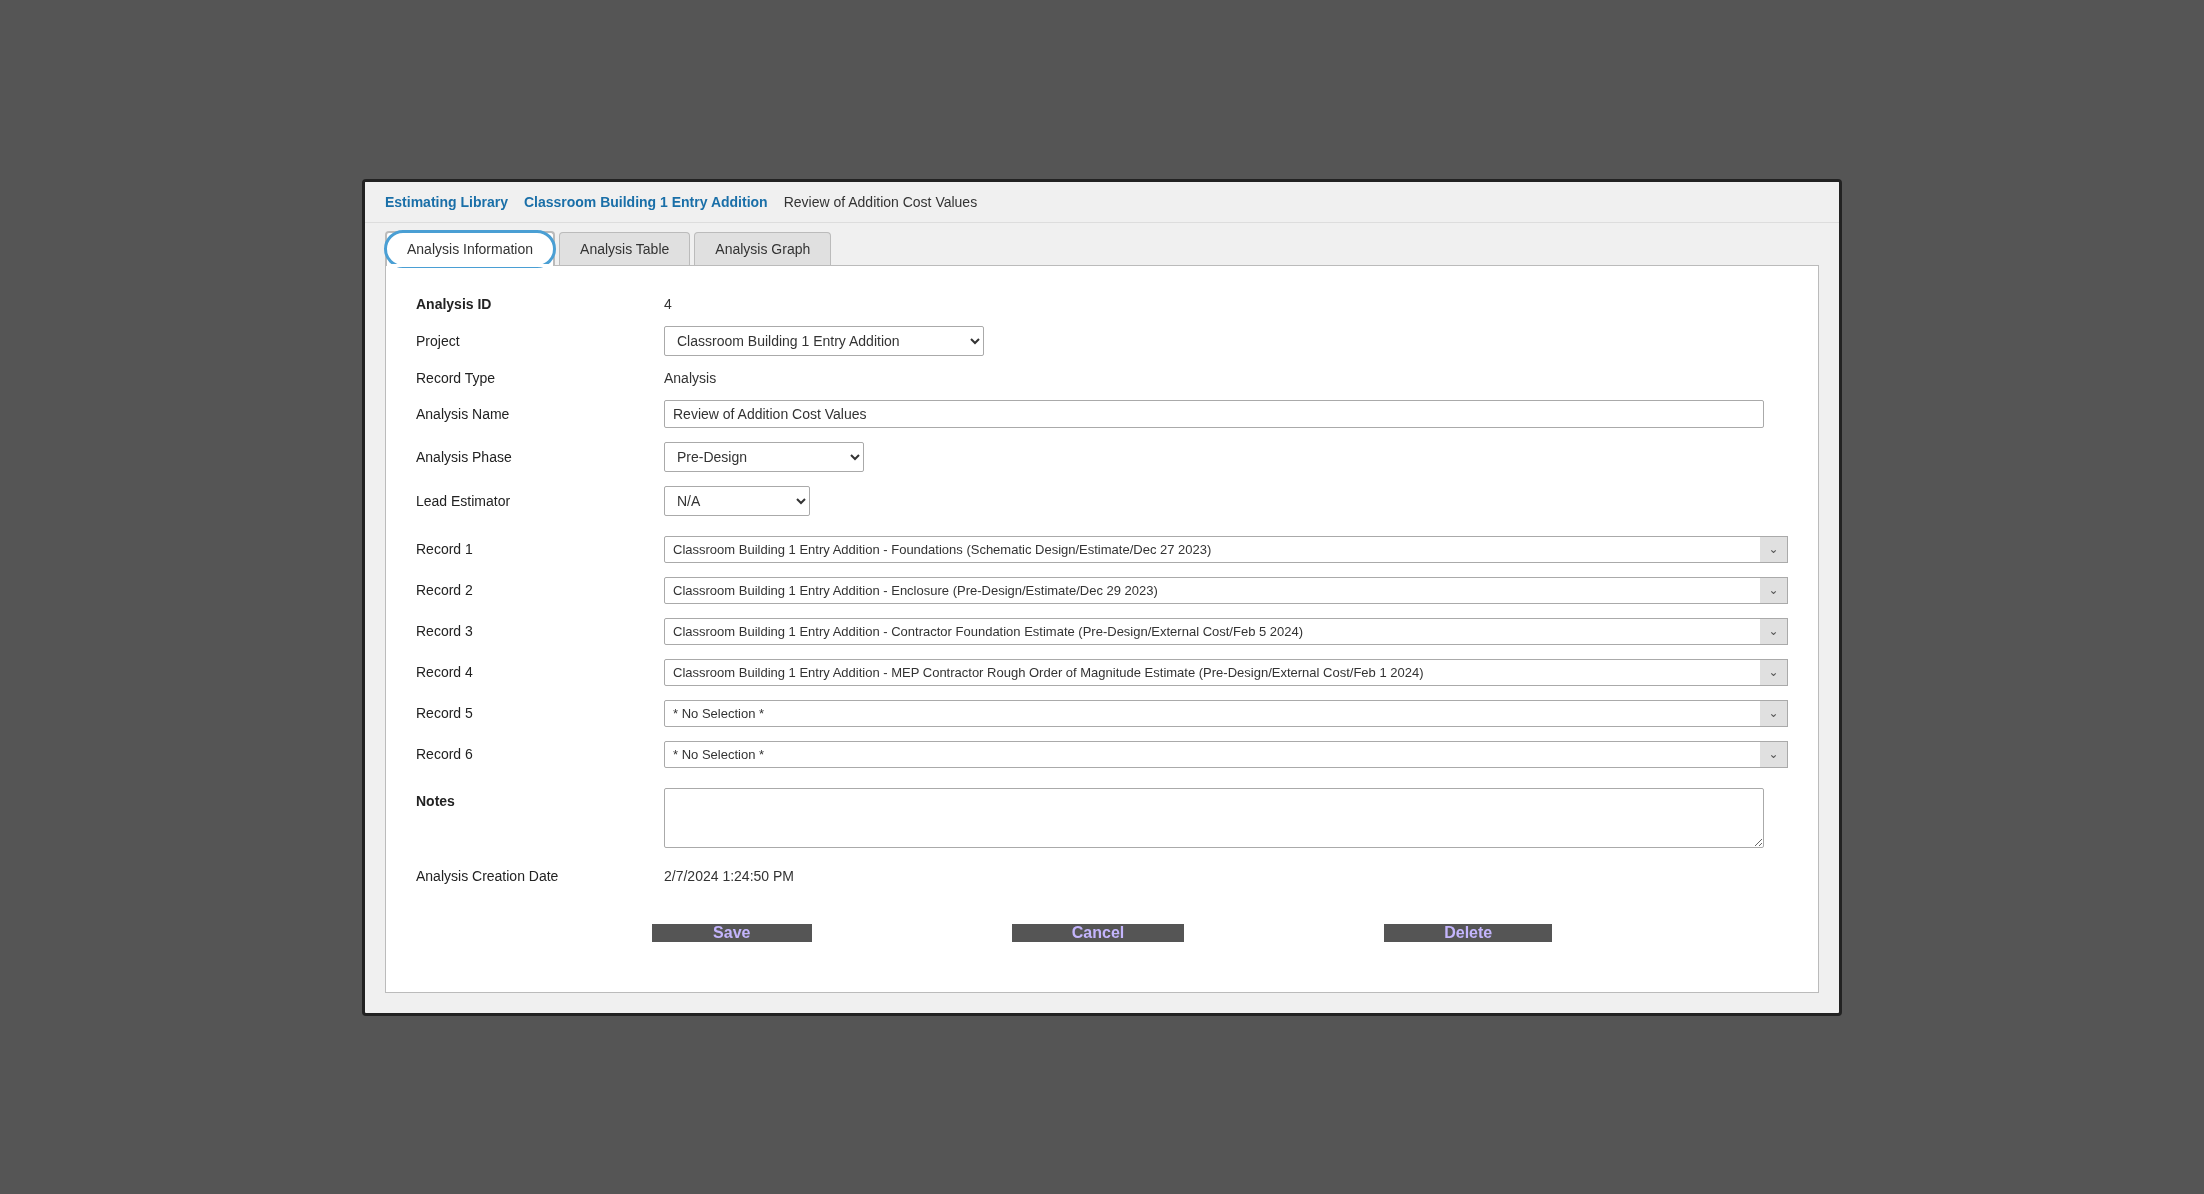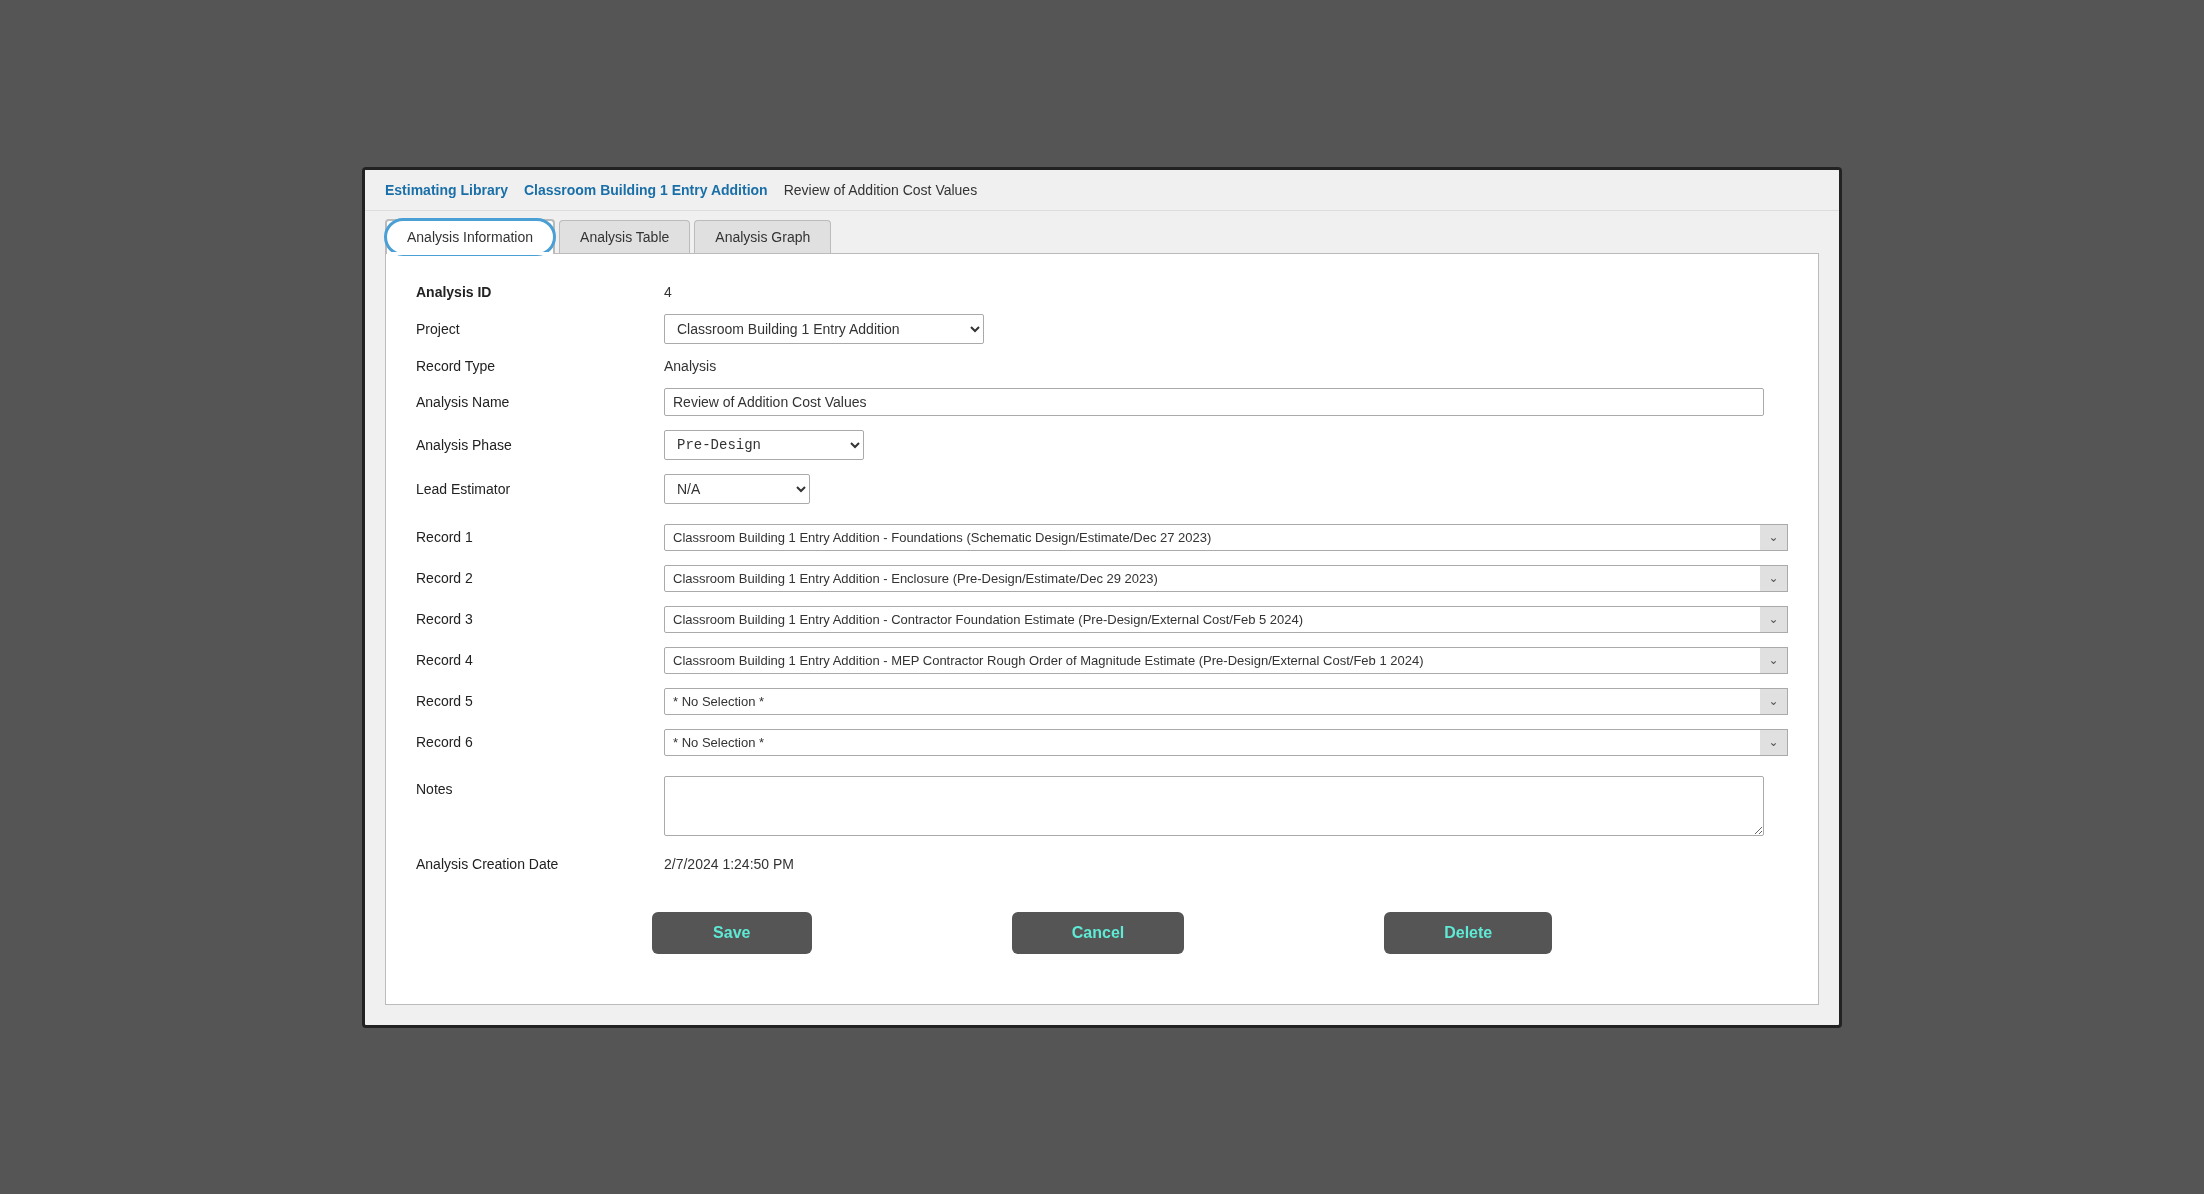--- a/index.html
+++ b/index.html
@@ -125,21 +125,20 @@
       background: white;
       color: #333;
       appearance: auto;
       cursor: pointer;
     }
     .form-select-project {
       width: 320px;
     }
     .form-select-phase {
       width: 200px;
-      font-family: Liberation Mono, monospace;
     }
     .form-select-estimator {
       width: 146px;
     }
     .record-select-container {
       position: relative;
       width: 1204px;
     }
     .record-select-container select {
       width: 100%;
@@ -181,25 +180,25 @@
       margin: 20px 0;
     }
     .buttons-bar {
       display: flex;
       justify-content: center;
       gap: 200px;
       margin-top: 40px;
       padding-bottom: 20px;
     }
     .btn {
-      padding: 12px 60px;
+      padding: 0 60px;
       background: #555;
-      color: #5eead4;
+      color: #c4b5fd;
       border: none;
-      border-radius: 6px;
+      border-radius: 0;
       font-size: 16px;
       cursor: pointer;
       font-weight: bold;
       min-width: 160px;
     }
     .creation-date-value {
       color: #333;
       font-size: 14px;
     }
   </style>
@@ -325,21 +324,21 @@
         <select>
           <option value="* No Selection *">* No Selection *</option>
         </select>
         <div class="record-select-arrow">⌄</div>
       </div>
     </div>
 
     <div class="divider-row"></div>
 
     <div class="form-row" style="align-items:flex-start;">
-      <span class="form-label" style="padding-top:5px;">Notes</span>
+      <span class="form-label" style="padding-top:5px;font-weight:bold;">Notes</span>
       <textarea class="notes-textarea" style=""></textarea>
     </div>
 
     <div class="divider-row"></div>
 
     <div class="form-row">
       <span class="form-label">Analysis Creation Date</span>
       <span class="creation-date-value">2/7/2024 1:24:50 PM</span>
     </div>
 

